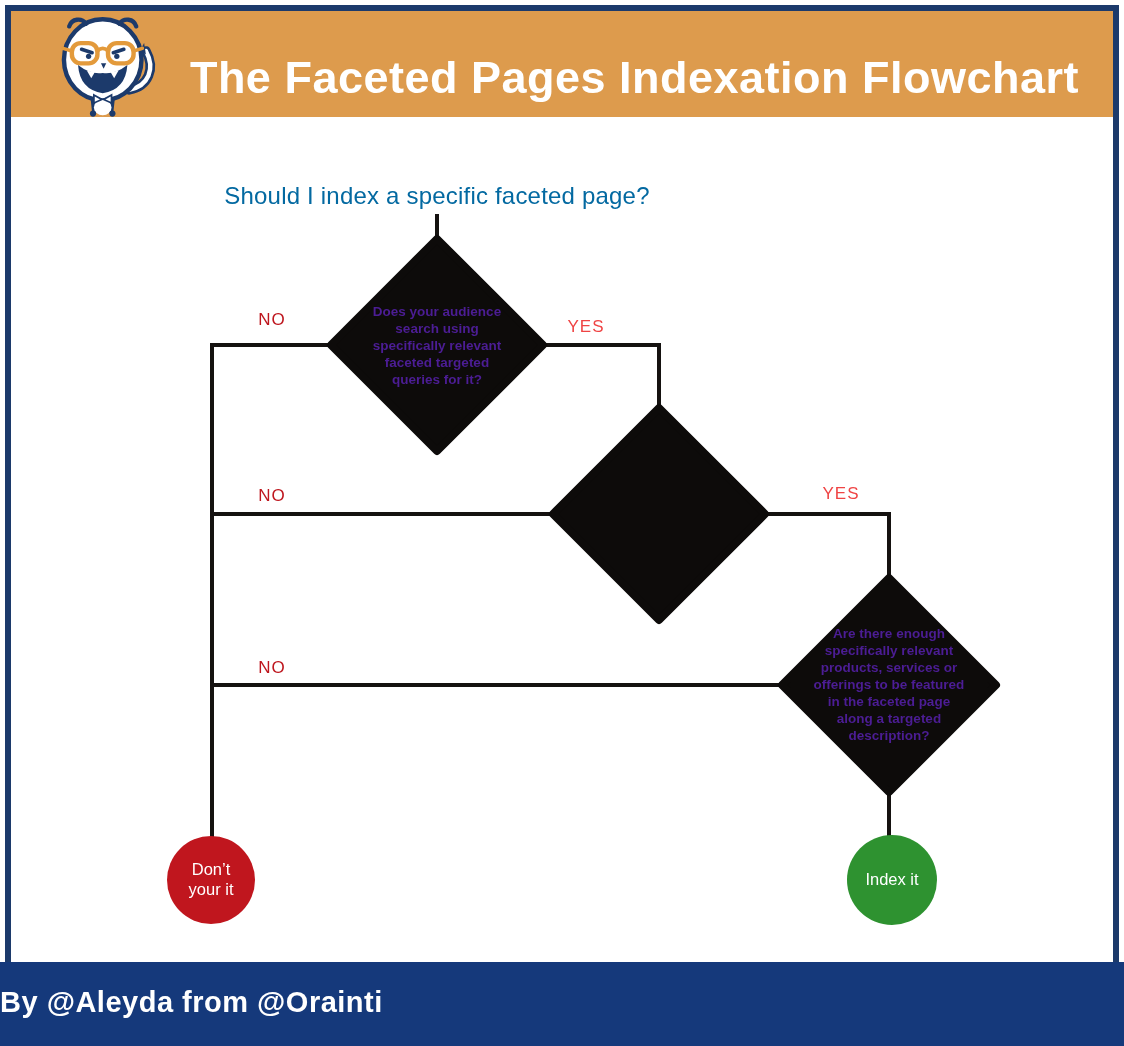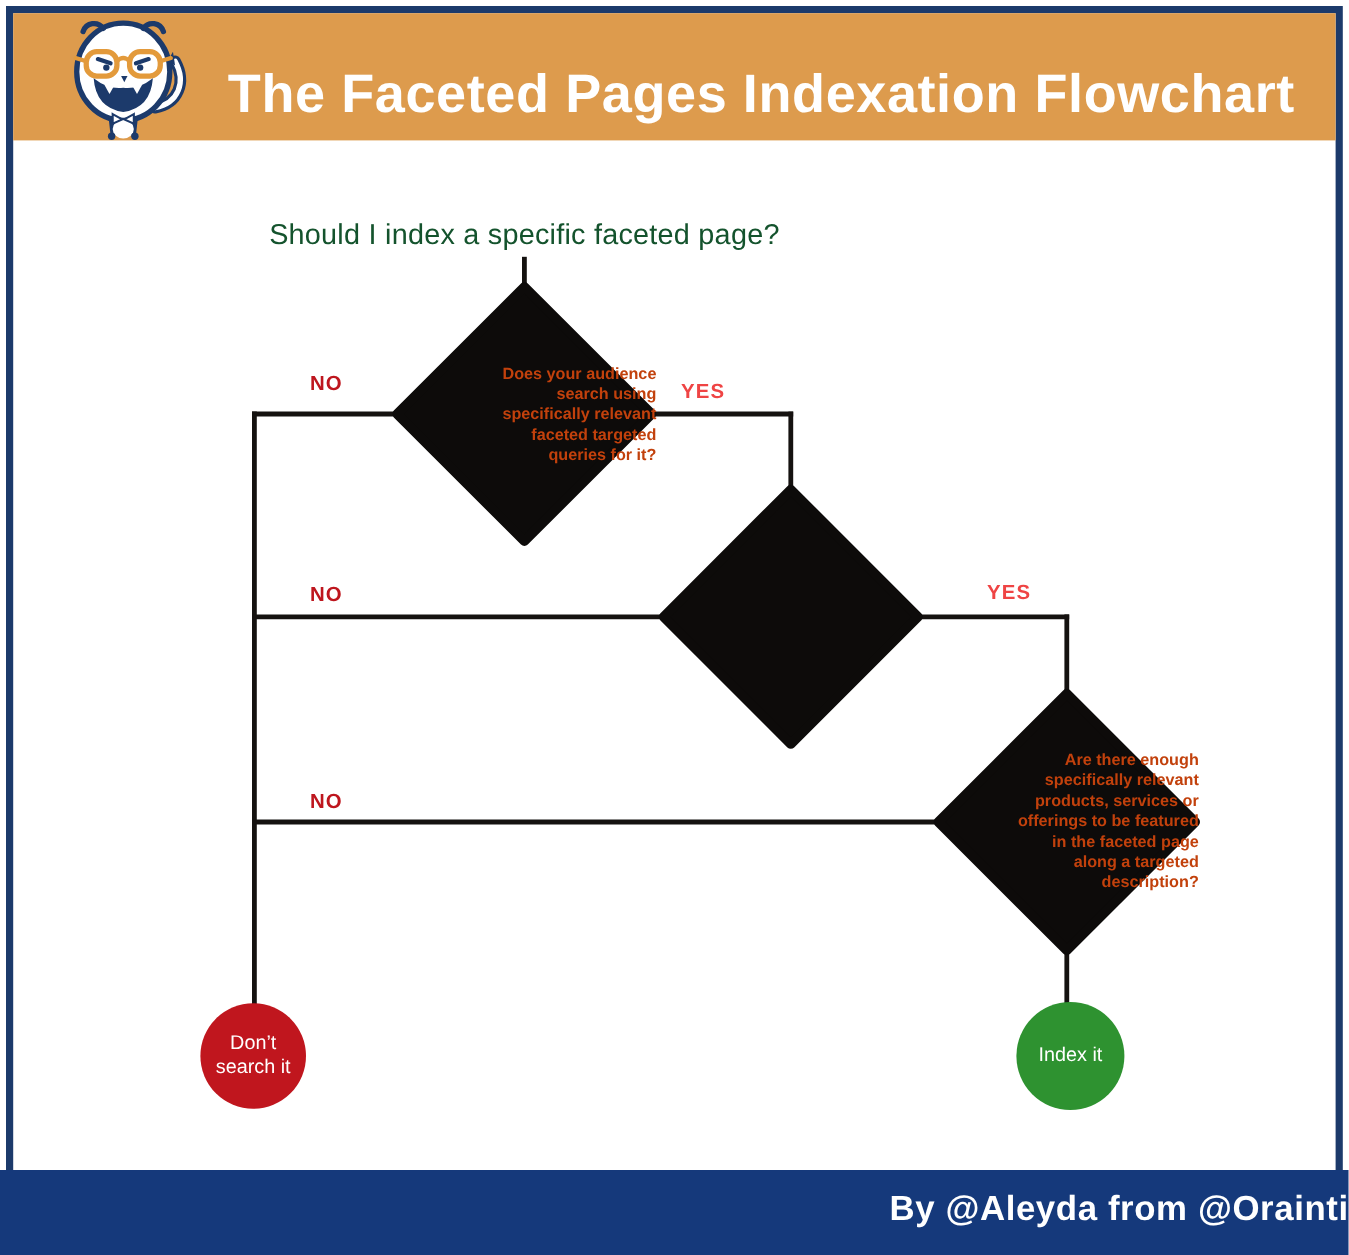--- a/index.html
+++ b/index.html
@@ -19,35 +19,35 @@
     position:absolute; top:14px; left:52px; width:112px; height:104px;
   }
   .page-title {
     position:absolute; top:11px; left:170px; right:25px; height:134px;
     display:flex; align-items:center; justify-content:center;
     color:#ffffff; font-size:45px; font-weight:bold; letter-spacing:0.5px;
     white-space:nowrap;
   }
   .flow-svg { position:absolute; top:0; left:0; width:1124px; height:1046px; }
   .overlay { position:absolute; transform:translate(-50%,-50%); text-align:center; }
-  .question { color:#14532d; font-size:24px; letter-spacing:0.2px; white-space:nowrap; }
-  .edge-label { font-size:17px; letter-spacing:1px; font-weight:bold; white-space:nowrap; }
+  .question { color:#0369a1; font-size:24px; letter-spacing:0.2px; white-space:nowrap; }
+  .edge-label { font-size:17px; letter-spacing:1px; font-weight:normal; white-space:nowrap; }
   .edge-label.no  { color:#BE161E; }
   .edge-label.yes { color:#ef4444; }
   .diamond-text {
-    color:#c2410c; font-size:13.5px; line-height:17px; font-weight:600;
-    white-space:pre-line; width:220px;text-align:right;
+    color:#4c1d95; font-size:13.5px; line-height:17px; font-weight:600;
+    white-space:pre-line; width:220px;
   }
   .circle-text {
     color:#ffffff; font-size:16.5px; line-height:20px; font-weight:normal;
     white-space:pre-line; width:110px;
   }
   .footer-band {
-    position:absolute; left:0; right:0; bottom:0; height:71px; background:#15397B;
-    display:flex; align-items:center; justify-content:flex-end;
+    position:absolute; left:0; right:0; bottom:0; height:84px; background:#15397B;
+    display:flex; align-items:center; justify-content:flex-start;
   }
   .footer-credit {
     color:#ffffff; font-size:29px; font-weight:bold; letter-spacing:0.5px;
     padding-bottom:4px;
   }
 </style>
 </head>
 <body>
 
 <div class="page">
@@ -138,20 +138,20 @@
 queries for it?</div>
   <div class="overlay diamond-text" style="left:889px; top:684px;">Are there enough
 specifically relevant
 products, services or
 offerings to be featured
 in the faceted page
 along a targeted
 description?</div>
 
   <div class="overlay circle-text" style="left:211px; top:879px;">Don’t
-search it</div>
+your it</div>
   <div class="overlay circle-text" style="left:892px; top:879px;">Index it</div>
 
   <div class="footer-band">
     <div class="footer-credit">By @Aleyda from @Orainti</div>
   </div>
 
 </div>
 
 </body></html>

